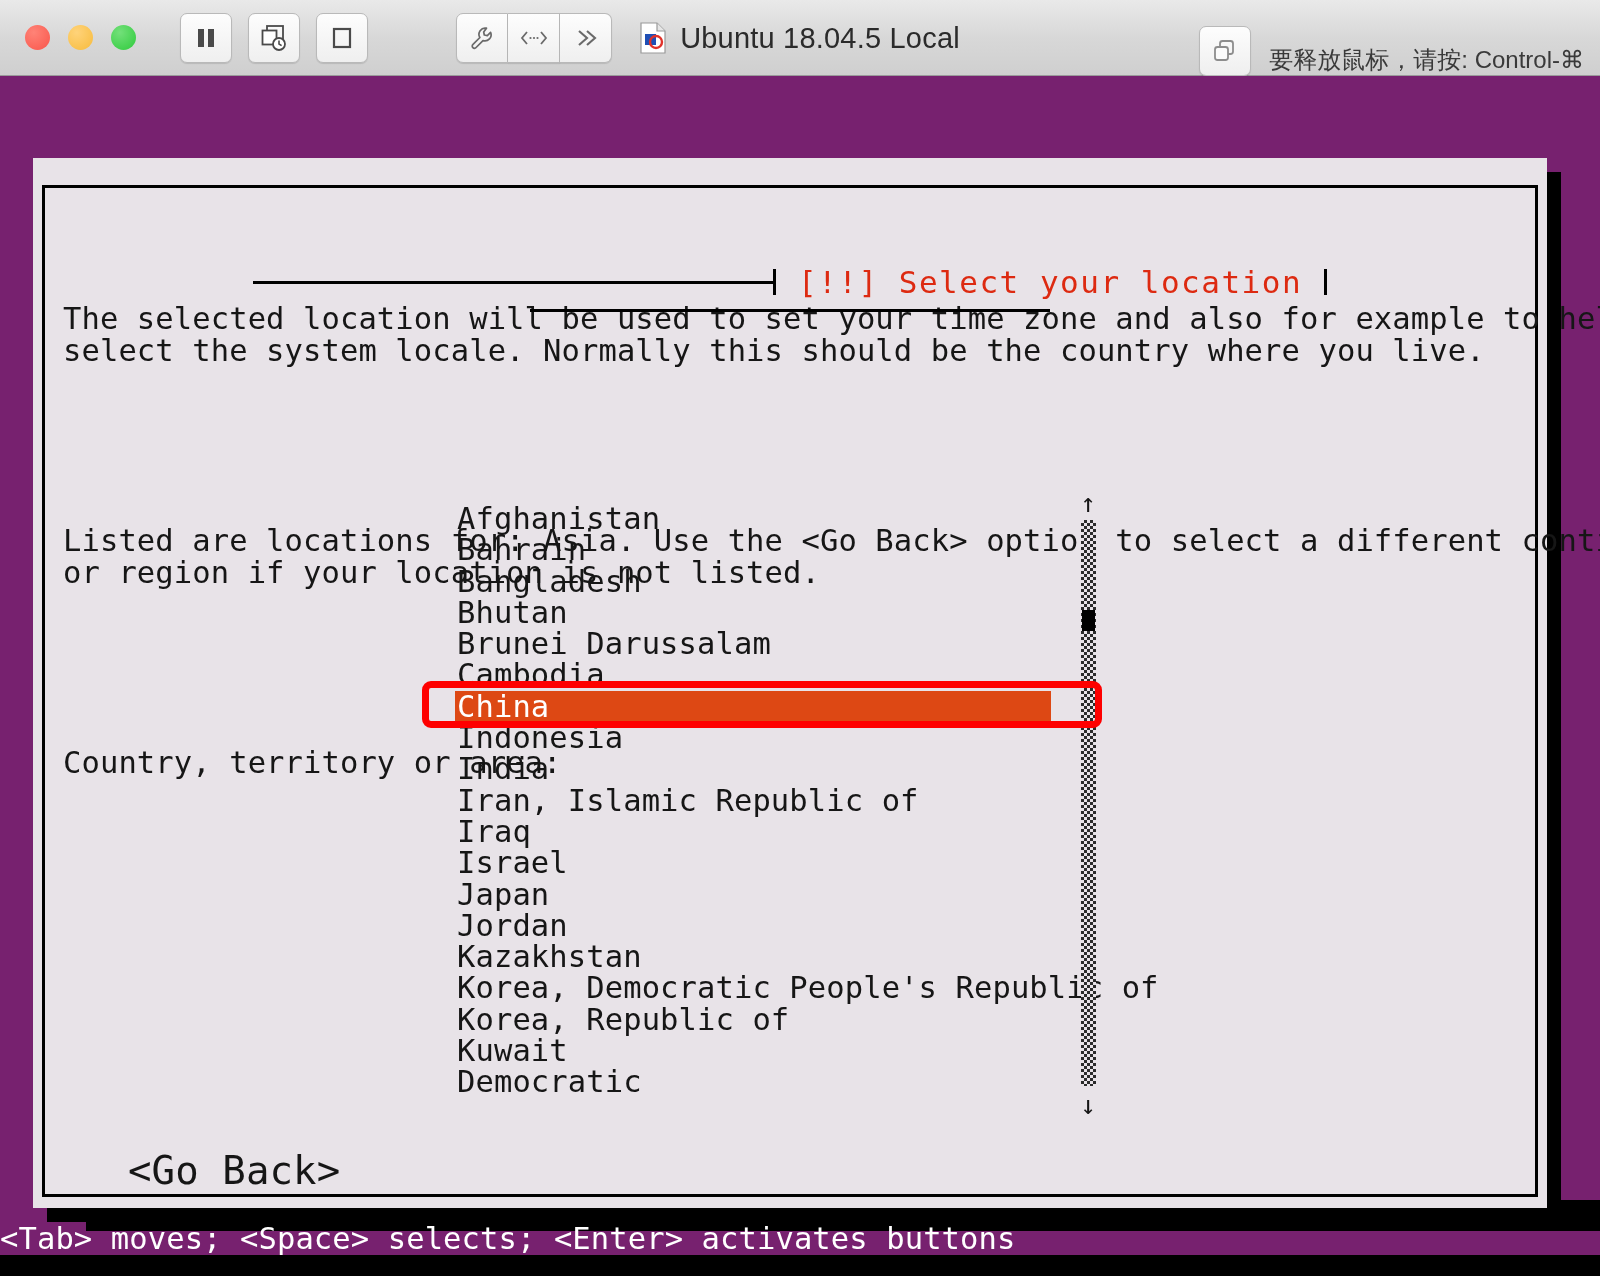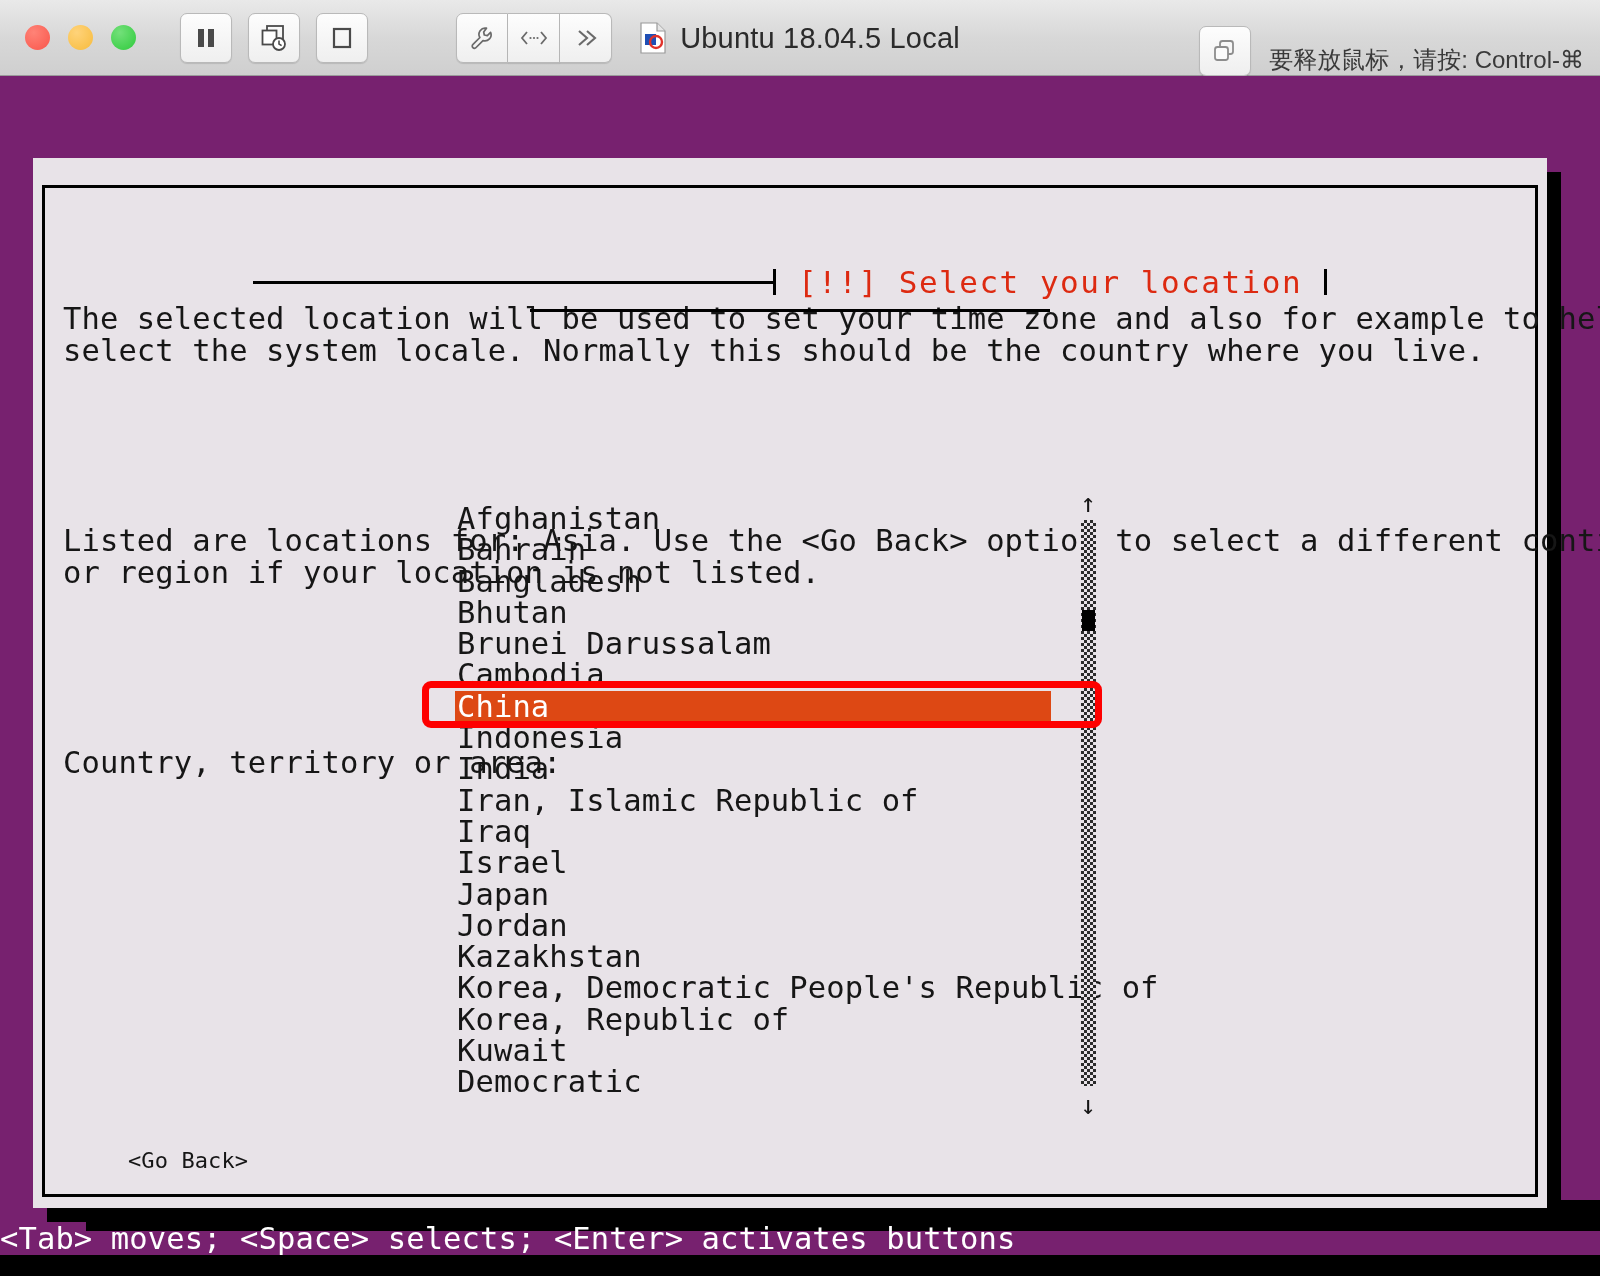--- a/index.html
+++ b/index.html
@@ -158,21 +158,21 @@
   .annotation-box {
     position: absolute; left: 422px; top: 605px;
     width: 680px; height: 47px;
     border: 7px solid #fe0000; border-radius: 9px;
     pointer-events: none; z-index: 10;
   }
 
   
   .go-back {
     position: absolute; left: 95px; top: 990px;
-    font-size: 22px; color: #161616; white-space: pre; letter-spacing: .1px;
+    font-size: 39px; color: #161616; white-space: pre; letter-spacing: .1px;
   }
 
   
   .help-bar {
     position: absolute; left: 0; top: 1155px; width: 1516px; height: 24px;
     background: #77216f;
     display: flex; align-items: center;
   }
   .help-text {
     color: #ffffff; font-size: 30.5px; line-height: 24px;

